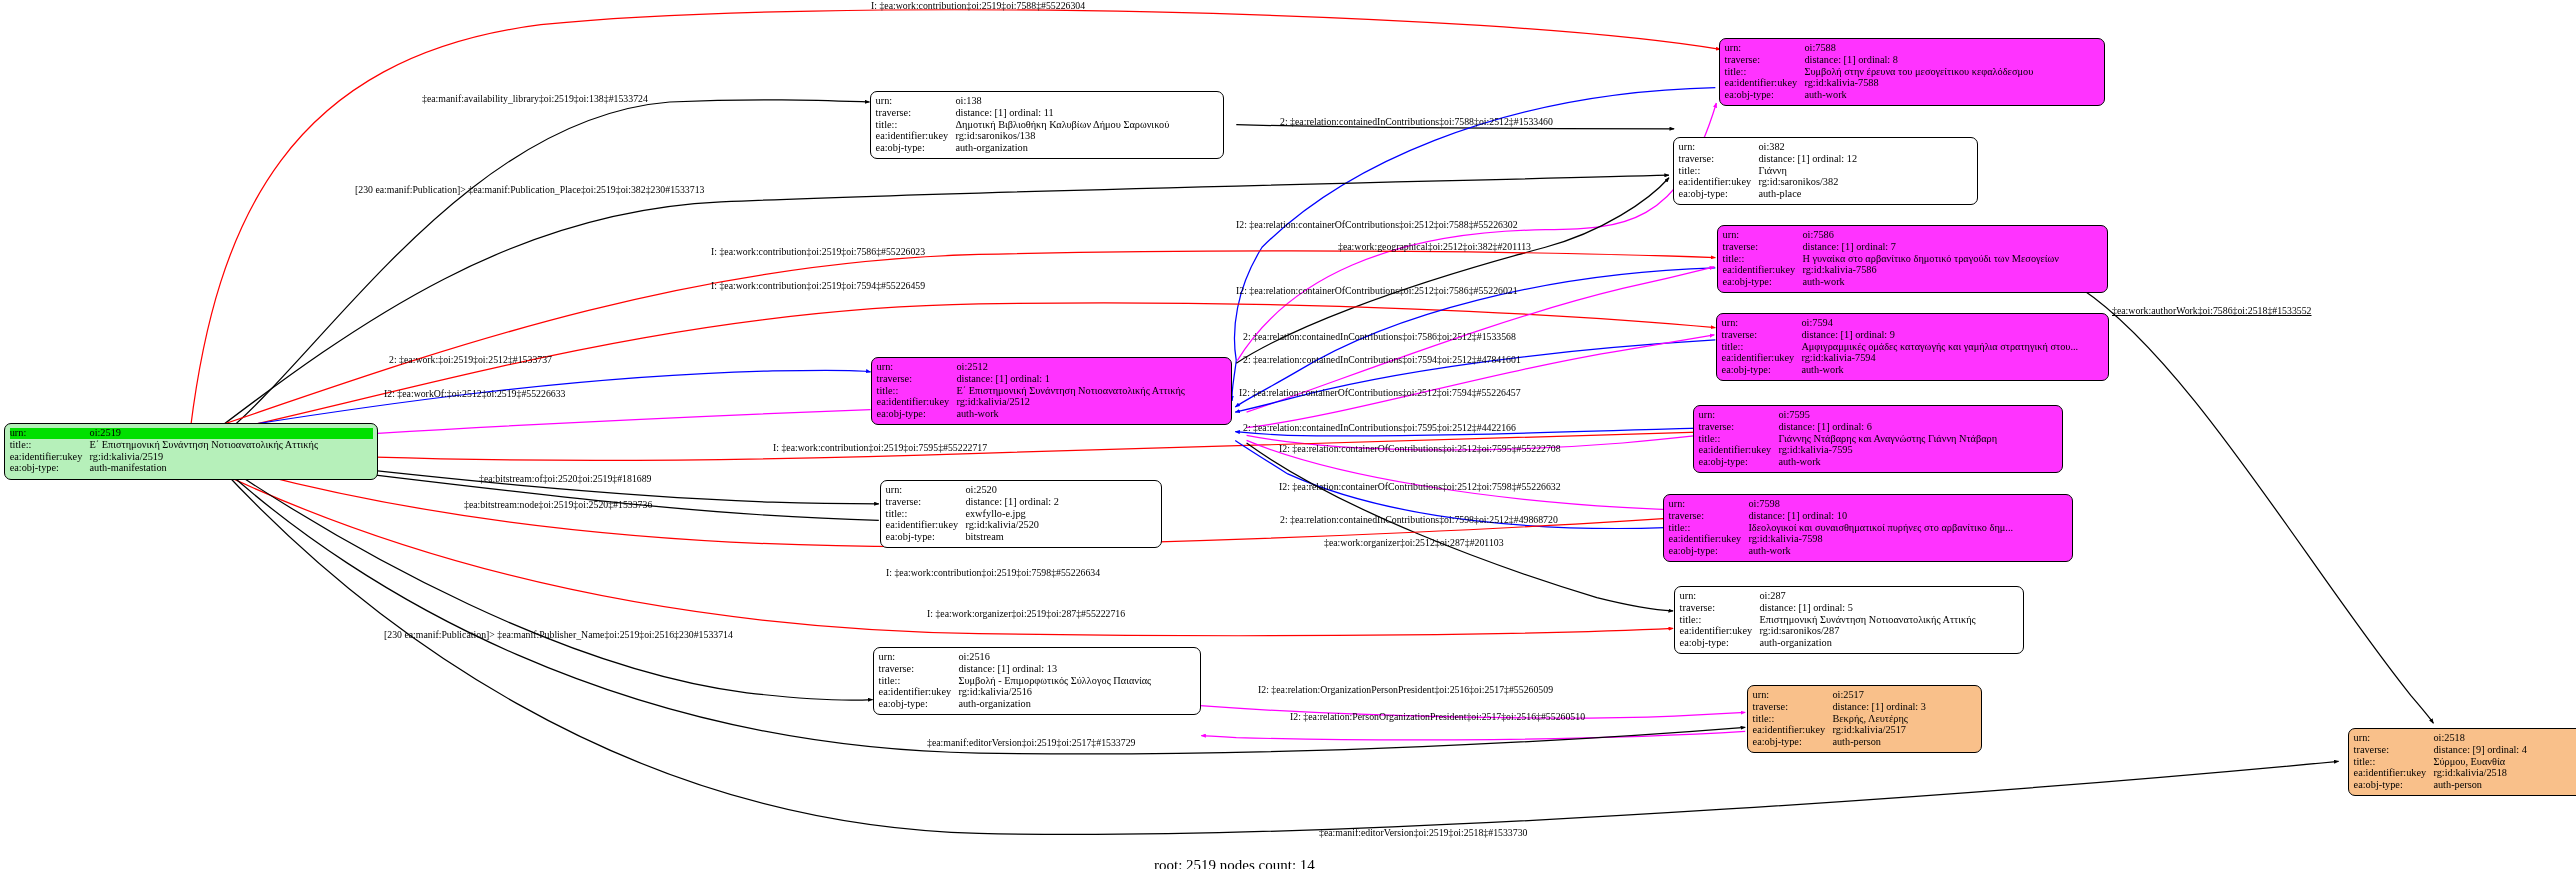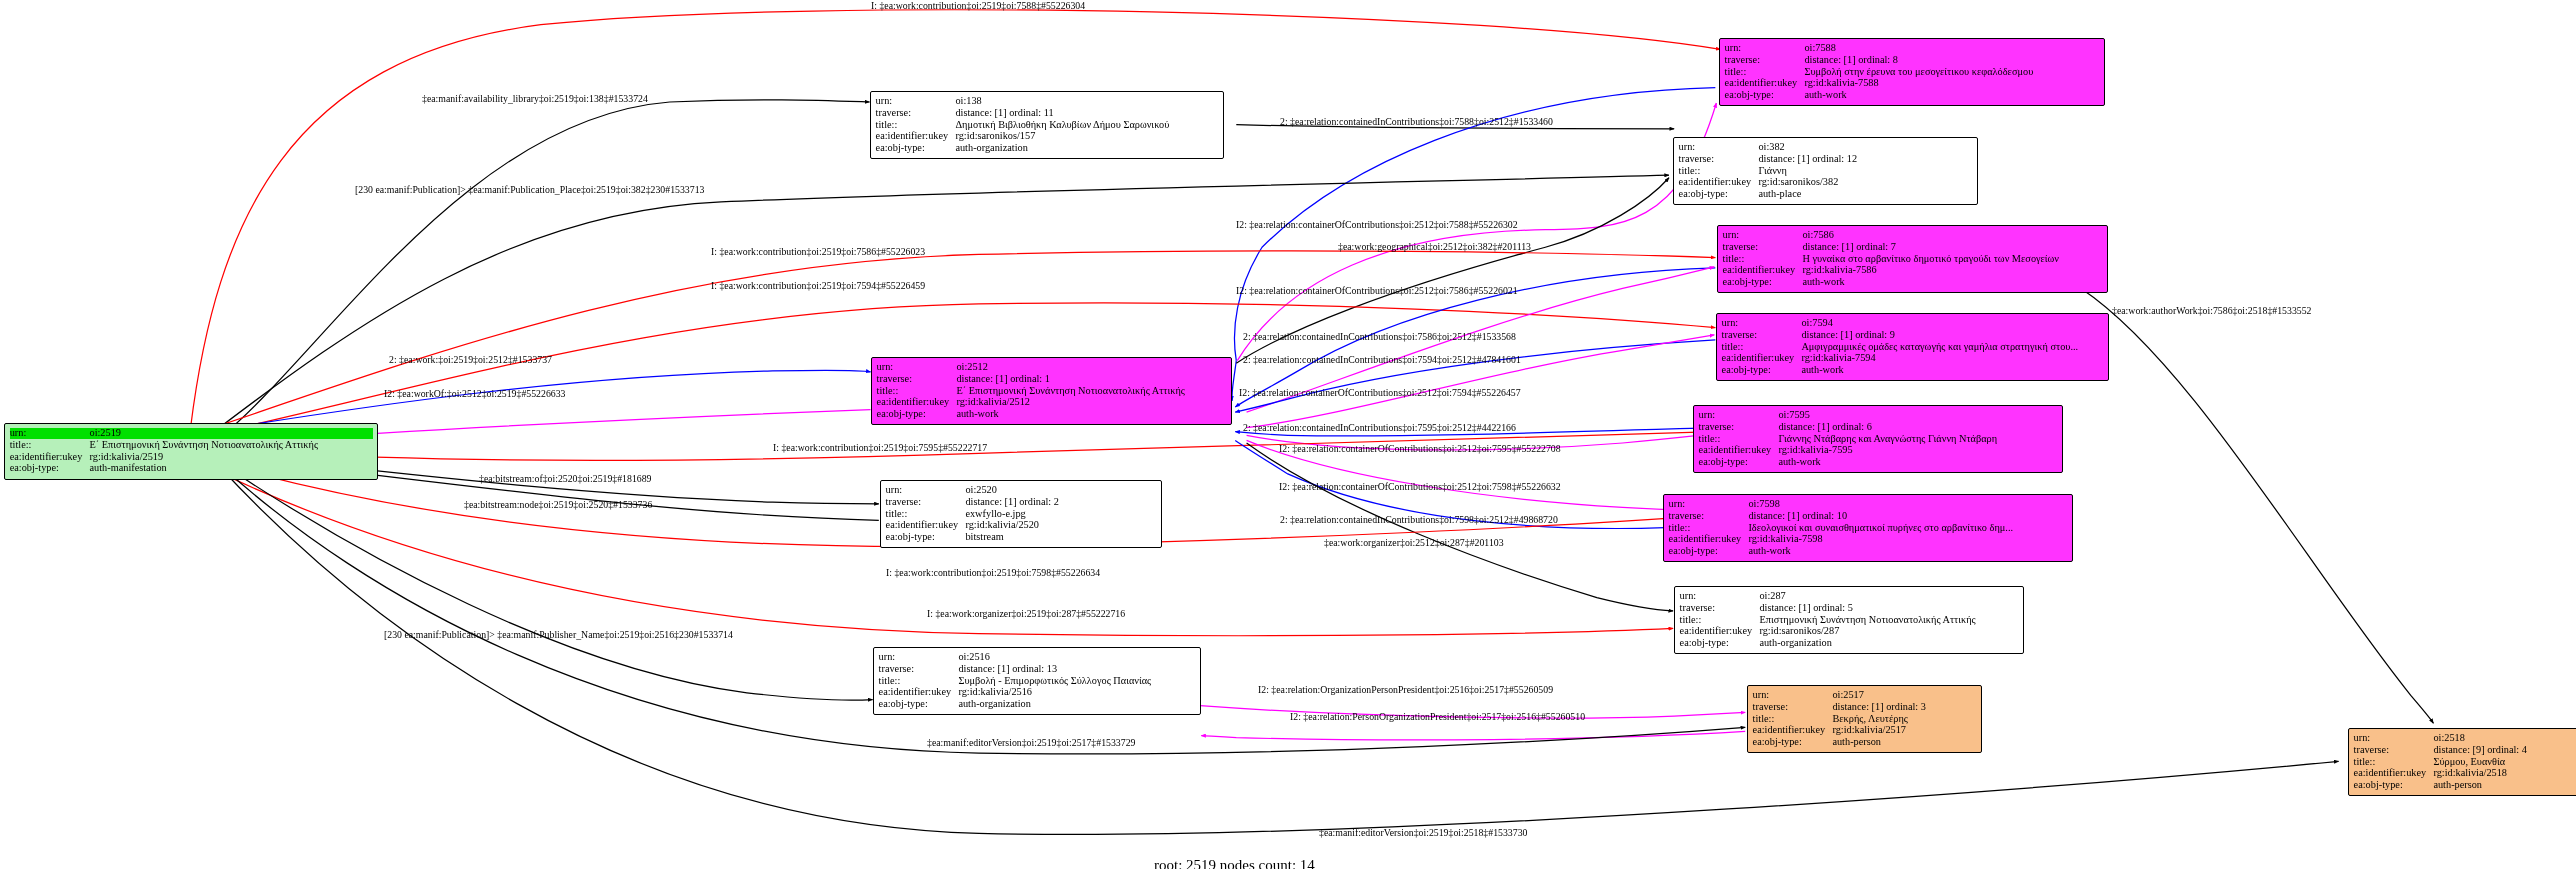--- a/index.html
+++ b/index.html
@@ -1,21 +1,21 @@
 <!DOCTYPE html>
 <html style="font-size:8.2px"><head>
 <meta charset="utf-8">
 <style>
   html,body{margin:0;padding:0;background:#ffffff;}
   body{font-family:"Liberation Serif", serif;}
   #canvas{position:relative;width:2590px;height:869px;overflow:hidden;background:#fff;}
   svg#edges{position:absolute;left:0;top:0;width:2590px;height:869px;pointer-events:none;}
 
   
-  .node{position:absolute;box-sizing:border-box;border:0.8px solid #000;border-radius:2px;
+  .node{position:absolute;box-sizing:border-box;border:0.8px solid #000;border-radius:7px;
         padding:3.6px 4.6px 4.1px 4.6px;background:#fff;}
   .node table{border-collapse:collapse;width:100%;}
   .node td{font-size:10.3px;line-height:1.04;white-space:nowrap;padding:0.5px 0;vertical-align:top;
            color:#000;font-family:"Liberation Serif", serif;}
   .node td.k{padding-right:7.2px;width:1%;}
   .node td.v{}
   .node.root{background:#b6f0ba;}
   .node.root .urncell{background:#00e000;}
   .node.work{background:#ff33ff;}
   .node.person{background:#f9c08a;}
@@ -147,21 +147,21 @@
       <tr>
             <td class="k">traverse:</td>
           <td class="v">distance: [1]     ordinal: 11</td>
           </tr>
       <tr>
             <td class="k">title::</td>
           <td class="v">Δημοτική Βιβλιοθήκη Καλυβίων Δήμου Σαρωνικού</td>
           </tr>
       <tr>
             <td class="k">ea:identifier:ukey</td>
-          <td class="v">rg:id:saronikos/157</td>
+          <td class="v">rg:id:saronikos/138</td>
           </tr>
       <tr>
             <td class="k">ea:obj-type:</td>
           <td class="v">auth-organization</td>
           </tr>
     </tbody>
       </table>
   </div>
 
   <div class="node work" style="left:1719px;top:38px;width:386px;">
@@ -510,18 +510,18 @@
   <div class="elabel" style="left:464px;top:500px;">‡ea:bitstream:node‡oi:2519‡oi:2520‡#1533736</div>
   <div class="elabel" style="left:1280px;top:515px;">2: ‡ea:relation:containedInContributions‡oi:7598‡oi:2512‡#49868720</div>
   <div class="elabel" style="left:1324px;top:538px;">‡ea:work:organizer‡oi:2512‡oi:287‡#201103</div>
   <div class="elabel" style="left:886px;top:568px;">I: ‡ea:work:contribution‡oi:2519‡oi:7598‡#55226634</div>
   <div class="elabel" style="left:927px;top:609px;">I: ‡ea:work:organizer‡oi:2519‡oi:287‡#55222716</div>
   <div class="elabel" style="left:384px;top:630px;">[230 ea:manif:Publication]&gt; ‡ea:manif:Publisher_Name‡oi:2519‡oi:2516‡230#1533714</div>
   <div class="elabel" style="left:1258px;top:685px;">I2: ‡ea:relation:OrganizationPersonPresident‡oi:2516‡oi:2517‡#55260509</div>
   <div class="elabel" style="left:1258px;top:712px;margin-left:32px;">I2: ‡ea:relation:PersonOrganizationPresident‡oi:2517‡oi:2516‡#55260510</div>
   <div class="elabel" style="left:927px;top:738px;">‡ea:manif:editorVersion‡oi:2519‡oi:2517‡#1533729</div>
   <div class="elabel" style="left:1319px;top:828px;">‡ea:manif:editorVersion‡oi:2519‡oi:2518‡#1533730</div>
-  <div class="elabel" style="left:2112px;top:306px;">‡ea:work:authorWork‡oi:7586‡oi:2518‡#1533552</div>
+  <div class="elabel" style="left:2112px;top:306px;text-decoration:underline;">‡ea:work:authorWork‡oi:7586‡oi:2518‡#1533552</div>
 
   <div class="footer" style="left:1154px;top:857px;">root: 2519 nodes count: 14</div>
 
 </div>
 
 
 </body></html>

